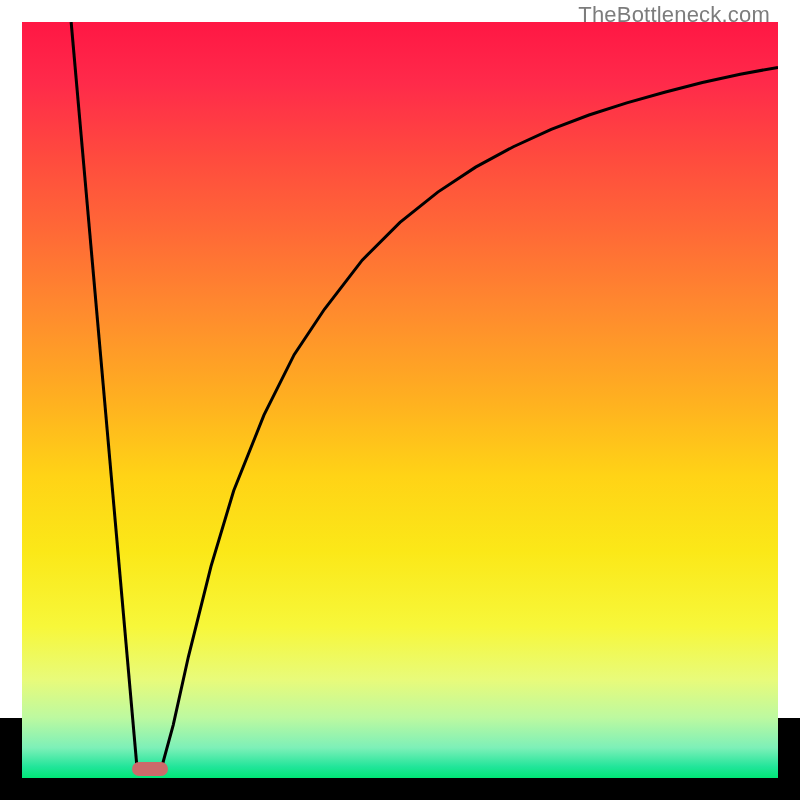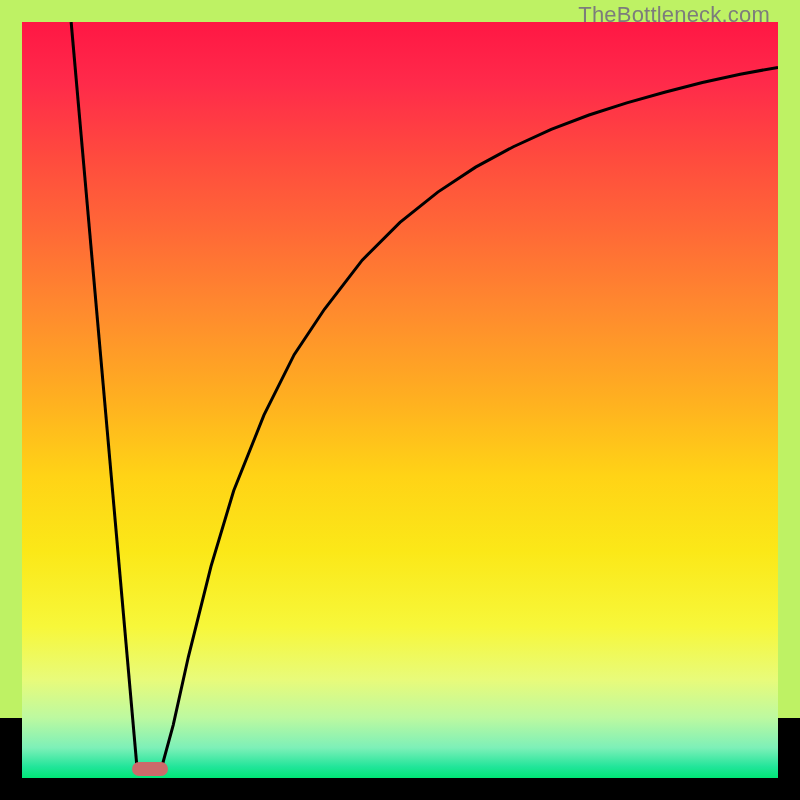--- a/index.html
+++ b/index.html
@@ -1,17 +1,17 @@
 <!DOCTYPE html>
 <html><head>
 <meta charset="utf-8">
 <style>
   * { margin: 0; padding: 0; box-sizing: border-box; }
   body { width: 800px; height: 800px; overflow: hidden; background: #000; font-family: Arial, sans-serif; }
-  .frame { width: 800px; height: 718px; background: #bef264; position: relative; text-align: center; }
+  .frame { width: 800px; height: 718px; background: #ffffff; position: relative; text-align: center; }
   .plot {
     position: absolute;
     left: 22px;
     top: 22px;
     width: 756px;
     height: 756px;
     background: linear-gradient(to bottom,
       #ff1744 0%,
       #ff2a4a 8%,
       #ff4b3e 18%,

